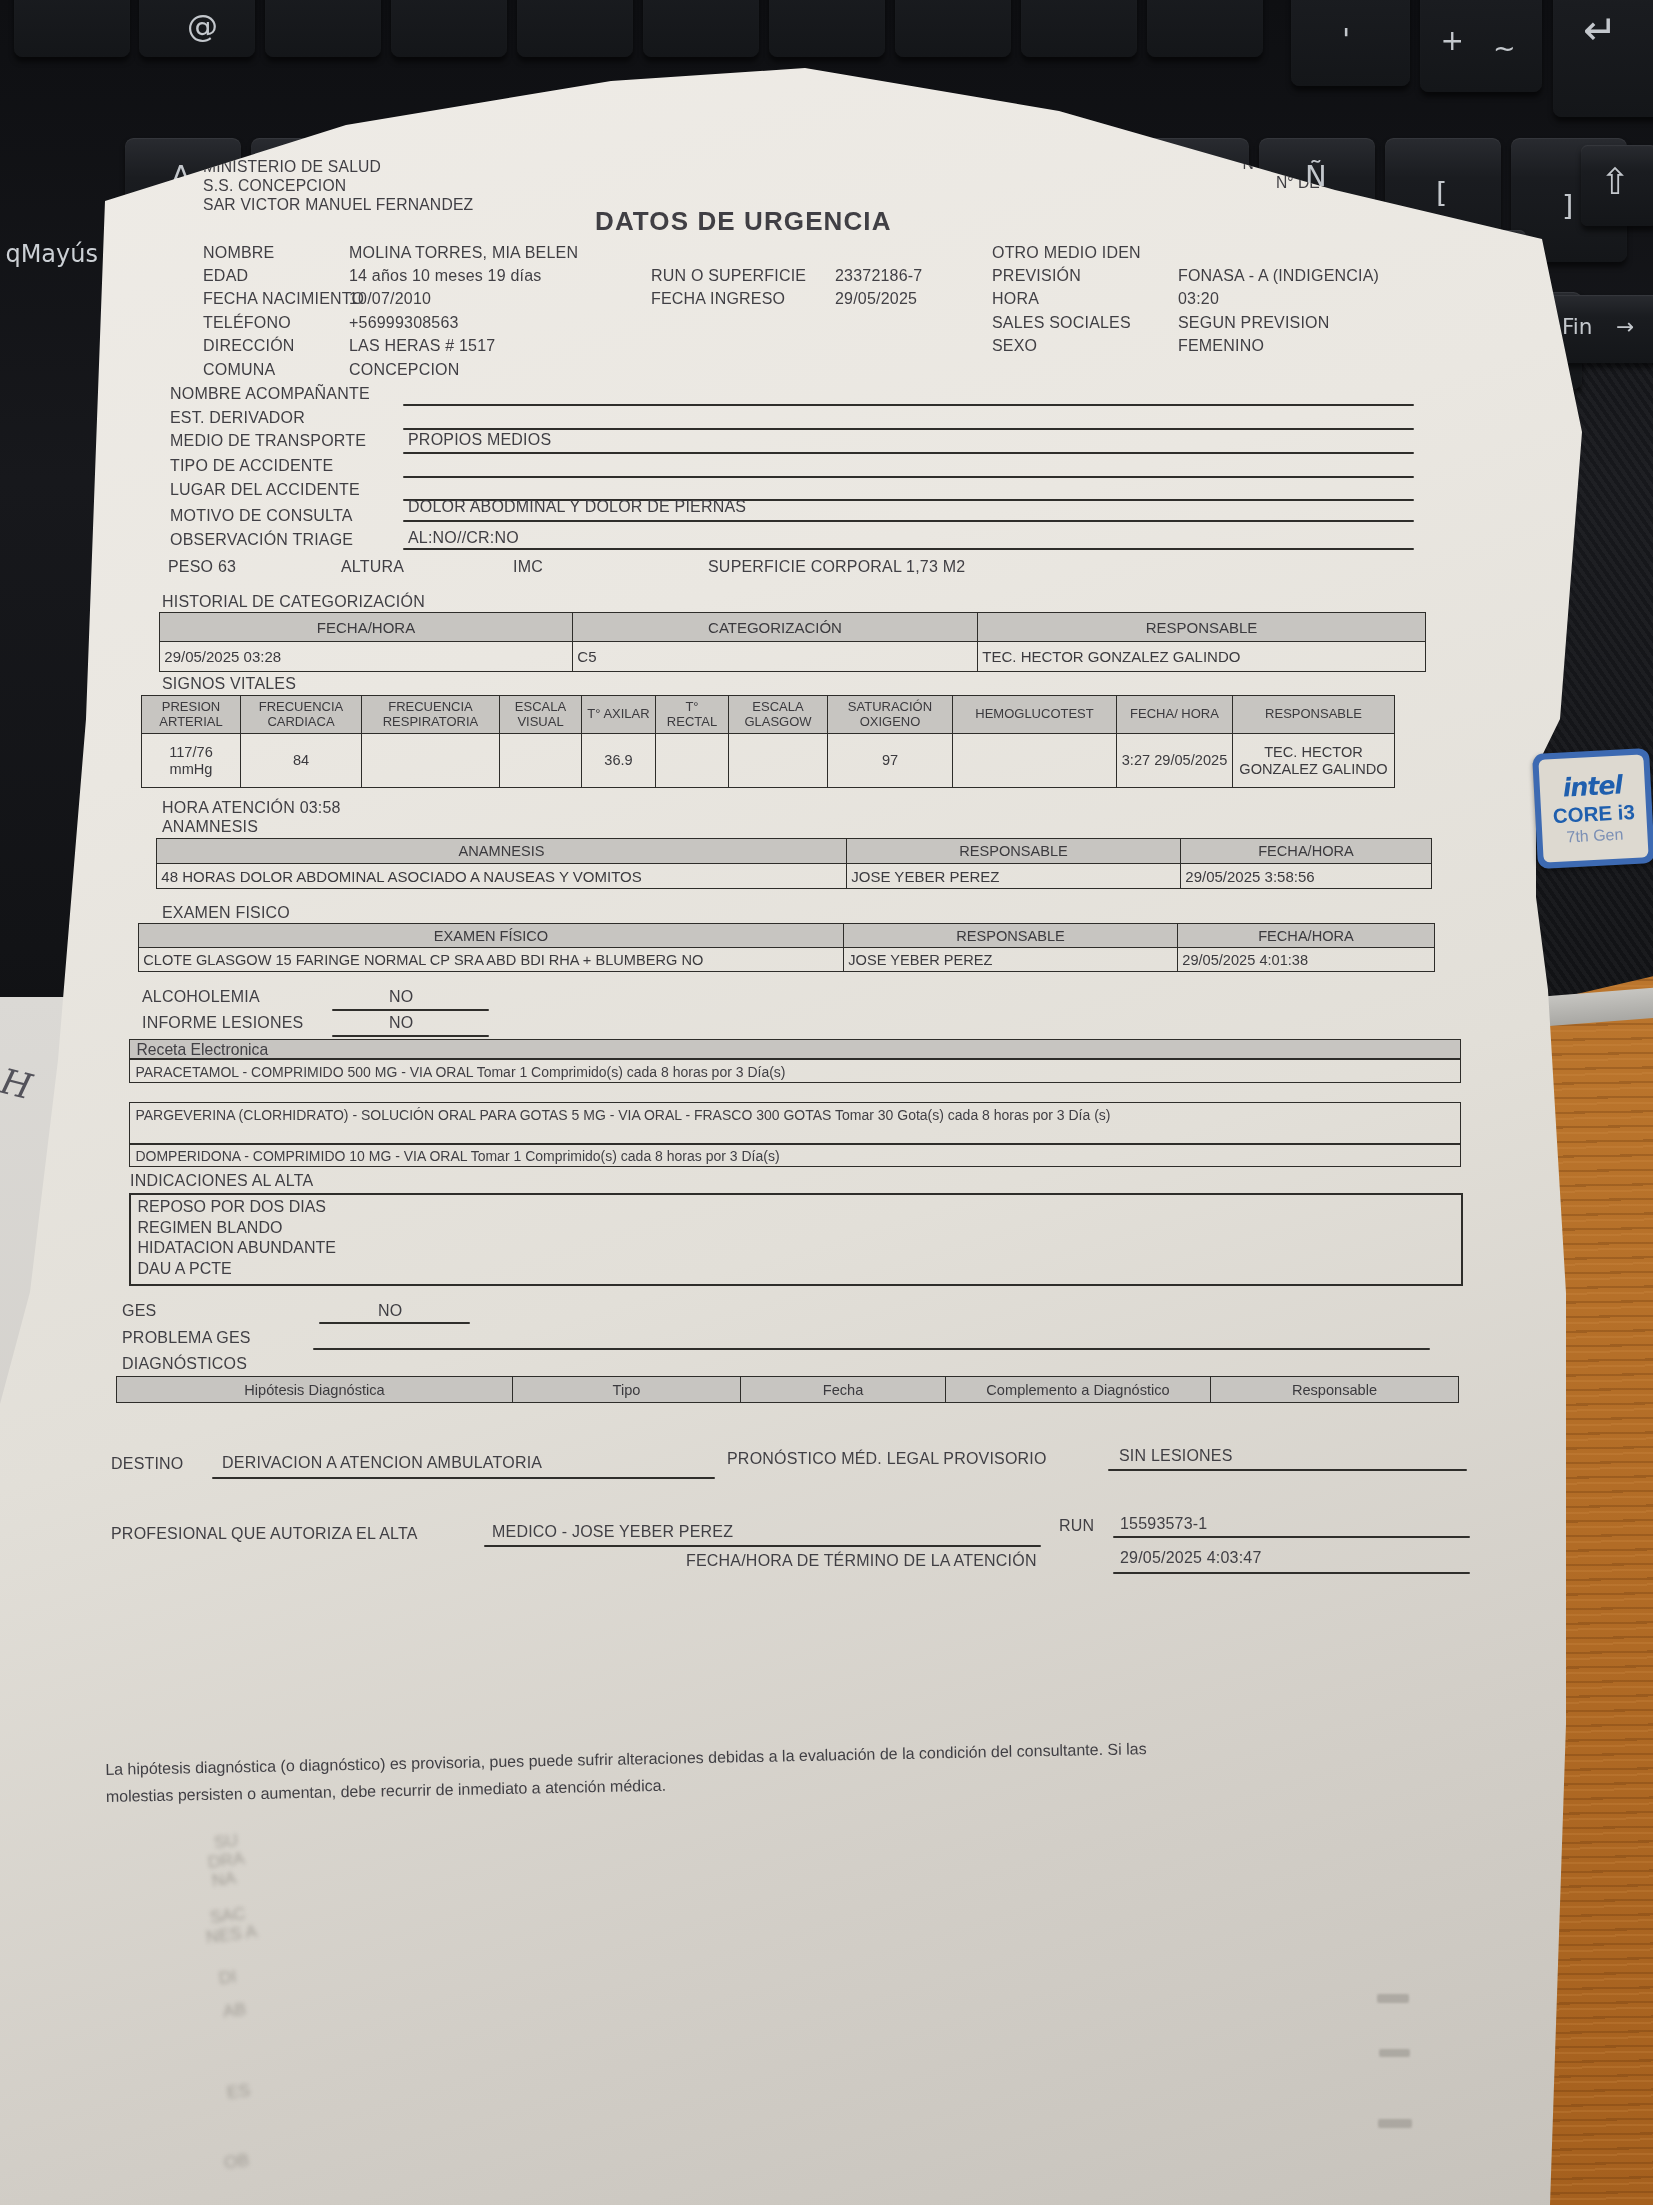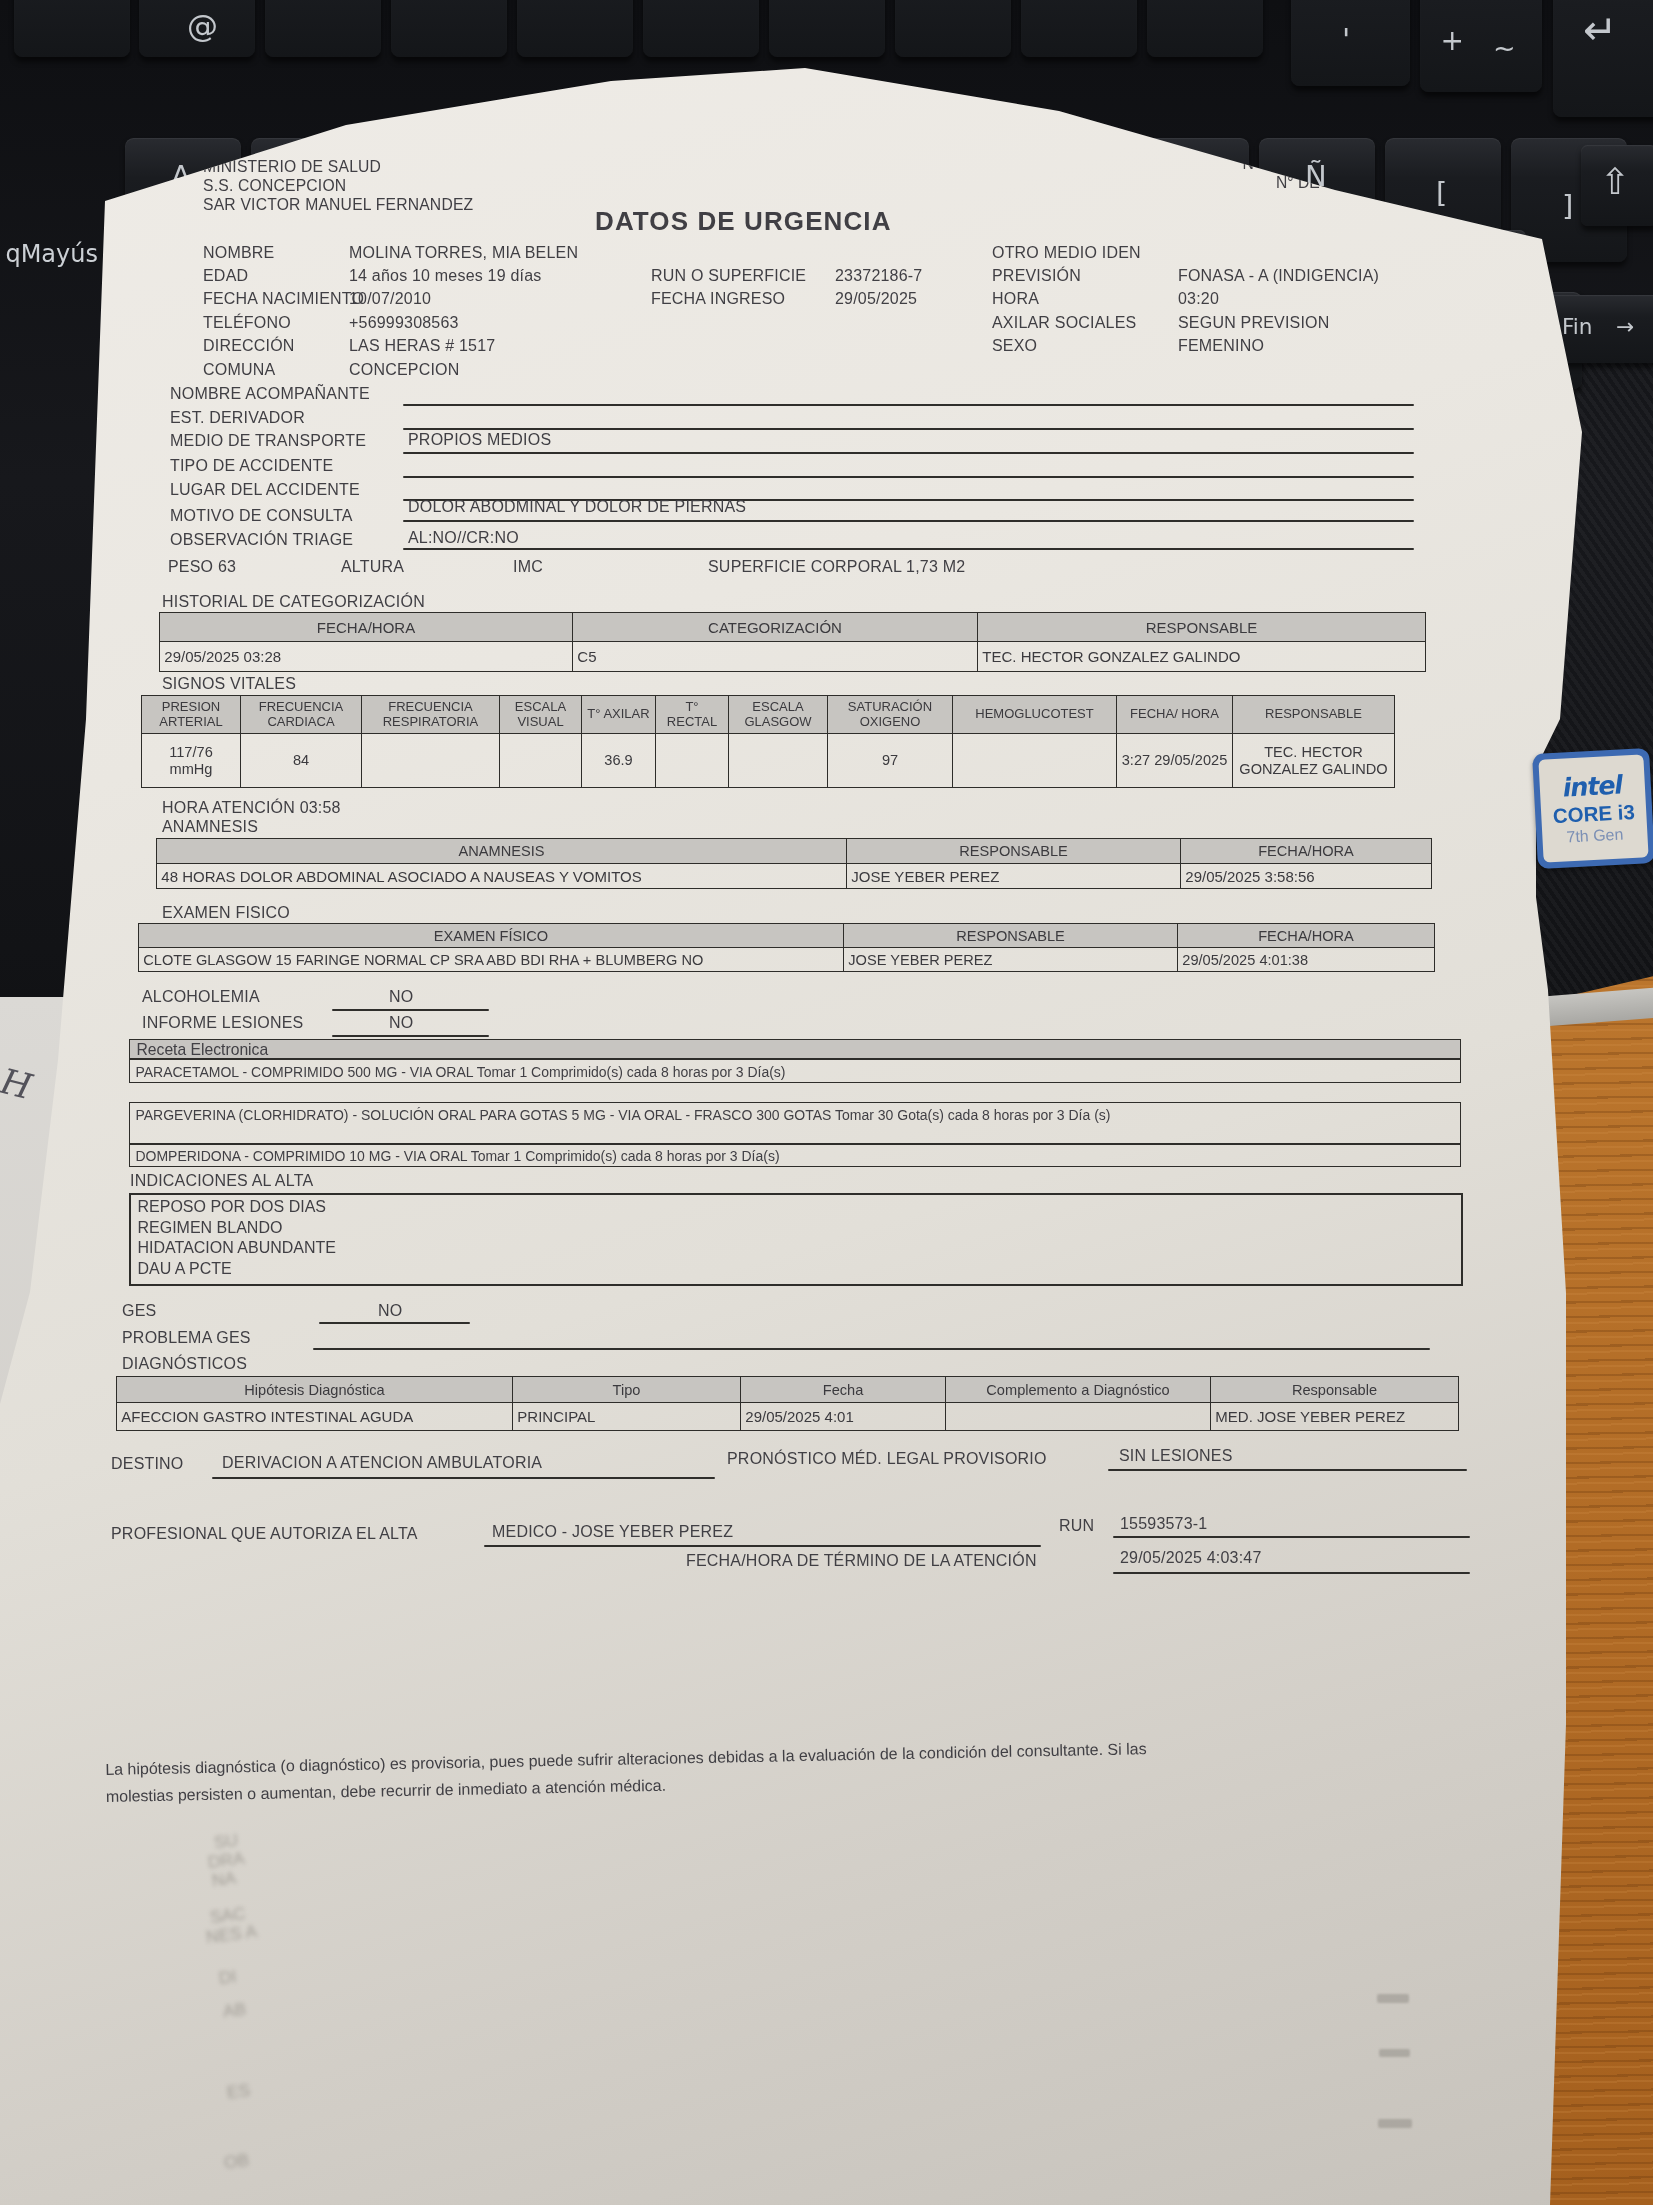--- a/index.html
+++ b/index.html
@@ -175,21 +175,21 @@
     <div class="val" style="left:349px;top:361px;">CONCEPCION</div>
     <div class="lbl" style="left:651px;top:267px;">RUN O SUPERFICIE</div>
     <div class="val" style="left:835px;top:267px;">23372186-7</div>
     <div class="lbl" style="left:651px;top:290px;">FECHA INGRESO</div>
     <div class="val" style="left:835px;top:290px;">29/05/2025</div>
     <div class="lbl" style="left:992px;top:244px;">OTRO MEDIO IDEN</div>
     <div class="lbl" style="left:992px;top:267px;">PREVISIÓN</div>
     <div class="val" style="left:1178px;top:267px;">FONASA - A (INDIGENCIA)</div>
     <div class="lbl" style="left:992px;top:290px;">HORA</div>
     <div class="val" style="left:1178px;top:290px;">03:20</div>
-    <div class="lbl" style="left:992px;top:314px;">AXILAR SOCIALES</div>
+    <div class="lbl" style="left:992px;top:314px;">SALES SOCIALES</div>
     <div class="val" style="left:1178px;top:314px;">SEGUN PREVISION</div>
     <div class="lbl" style="left:992px;top:337px;">SEXO</div>
     <div class="val" style="left:1178px;top:337px;">FEMENINO</div>
 
     <div class="lbl" style="left:170px;top:385px;">NOMBRE ACOMPAÑANTE</div>
     <div class="ul" style="left:403px;top:404px;width:1011px;"></div>
     <div class="lbl" style="left:170px;top:409px;">EST. DERIVADOR</div>
     <div class="ul" style="left:403px;top:428px;width:1011px;"></div>
     <div class="lbl" style="left:170px;top:432px;">MEDIO DE TRANSPORTE</div>
     <div class="val" style="left:408px;top:431px;">PROPIOS MEDIOS</div>
@@ -364,27 +364,20 @@
             <col>
           </colgroup>
         <tbody>
             <tr style="height:26px;">
           <th>Hipótesis Diagnóstica</th>
           <th>Tipo</th>
           <th>Fecha</th>
           <th>Complemento a Diagnóstico</th>
           <th>Responsable</th>
         </tr>
-        <tr class="t-left" style="height:28px;font-size:15px;">
-          <td>AFECCION GASTRO INTESTINAL AGUDA</td>
-          <td>PRINCIPAL</td>
-          <td>29/05/2025 4:01</td>
-          <td></td>
-          <td>MED. JOSE YEBER PEREZ</td>
-        </tr>
       </tbody>
         </table>
     </div>
 
     <div class="lbl" style="left:111px;top:1455px;">DESTINO</div>
     <div class="val" style="left:222px;top:1454px;">DERIVACION A ATENCION AMBULATORIA</div>
     <div class="ul" style="left:212px;top:1477px;width:503px;"></div>
     <div class="lbl" style="left:727px;top:1450px;">PRONÓSTICO MÉD. LEGAL PROVISORIO</div>
     <div class="val" style="left:1119px;top:1447px;">SIN LESIONES</div>
     <div class="ul" style="left:1108px;top:1469px;width:359px;"></div>

